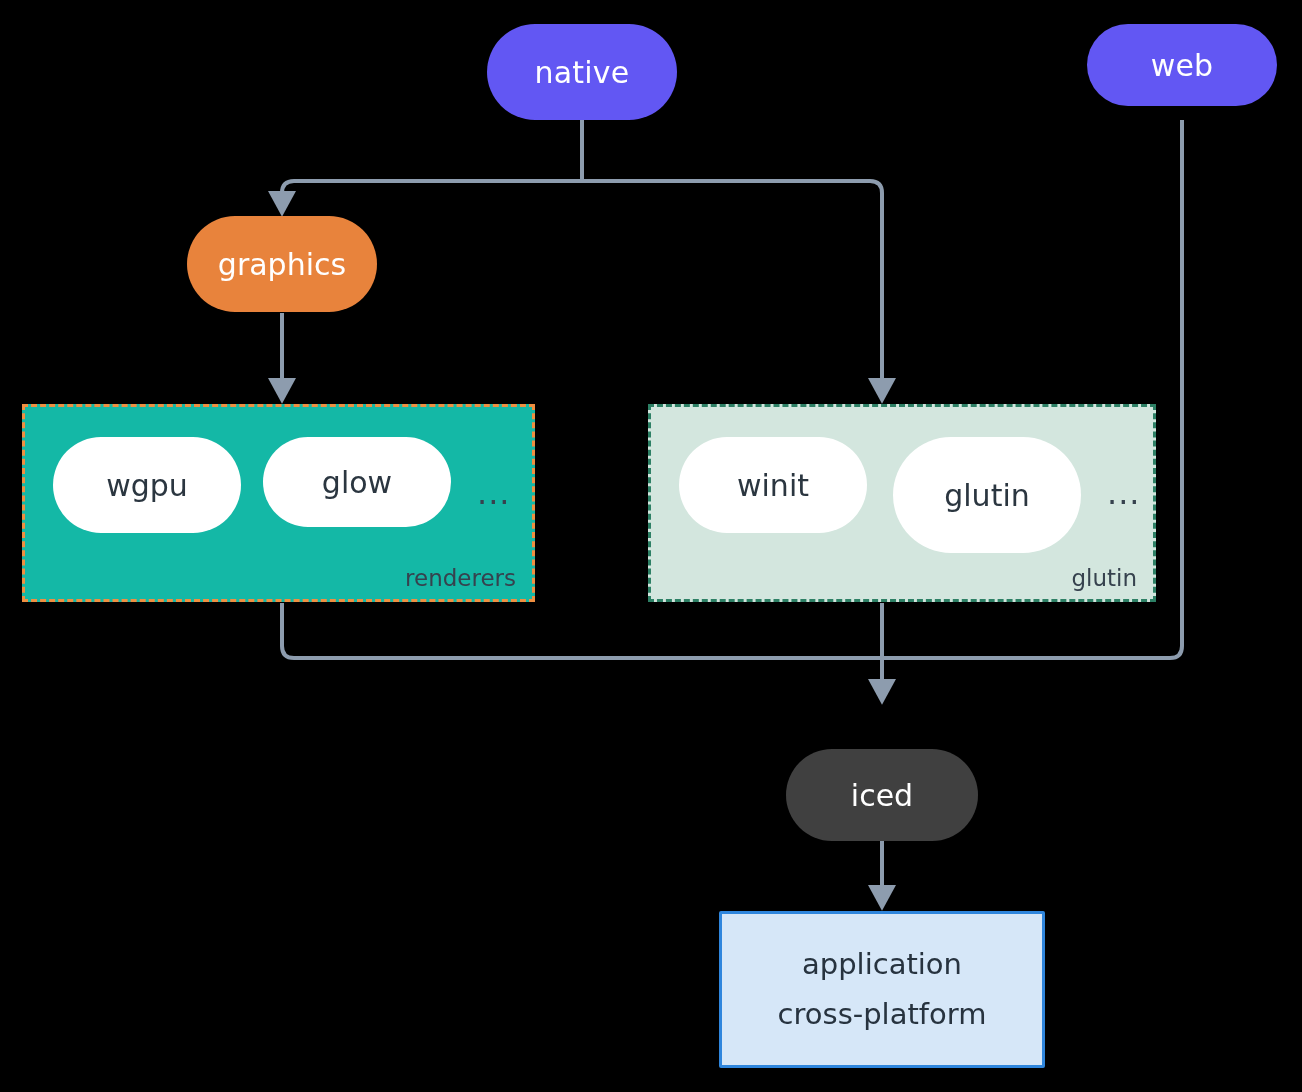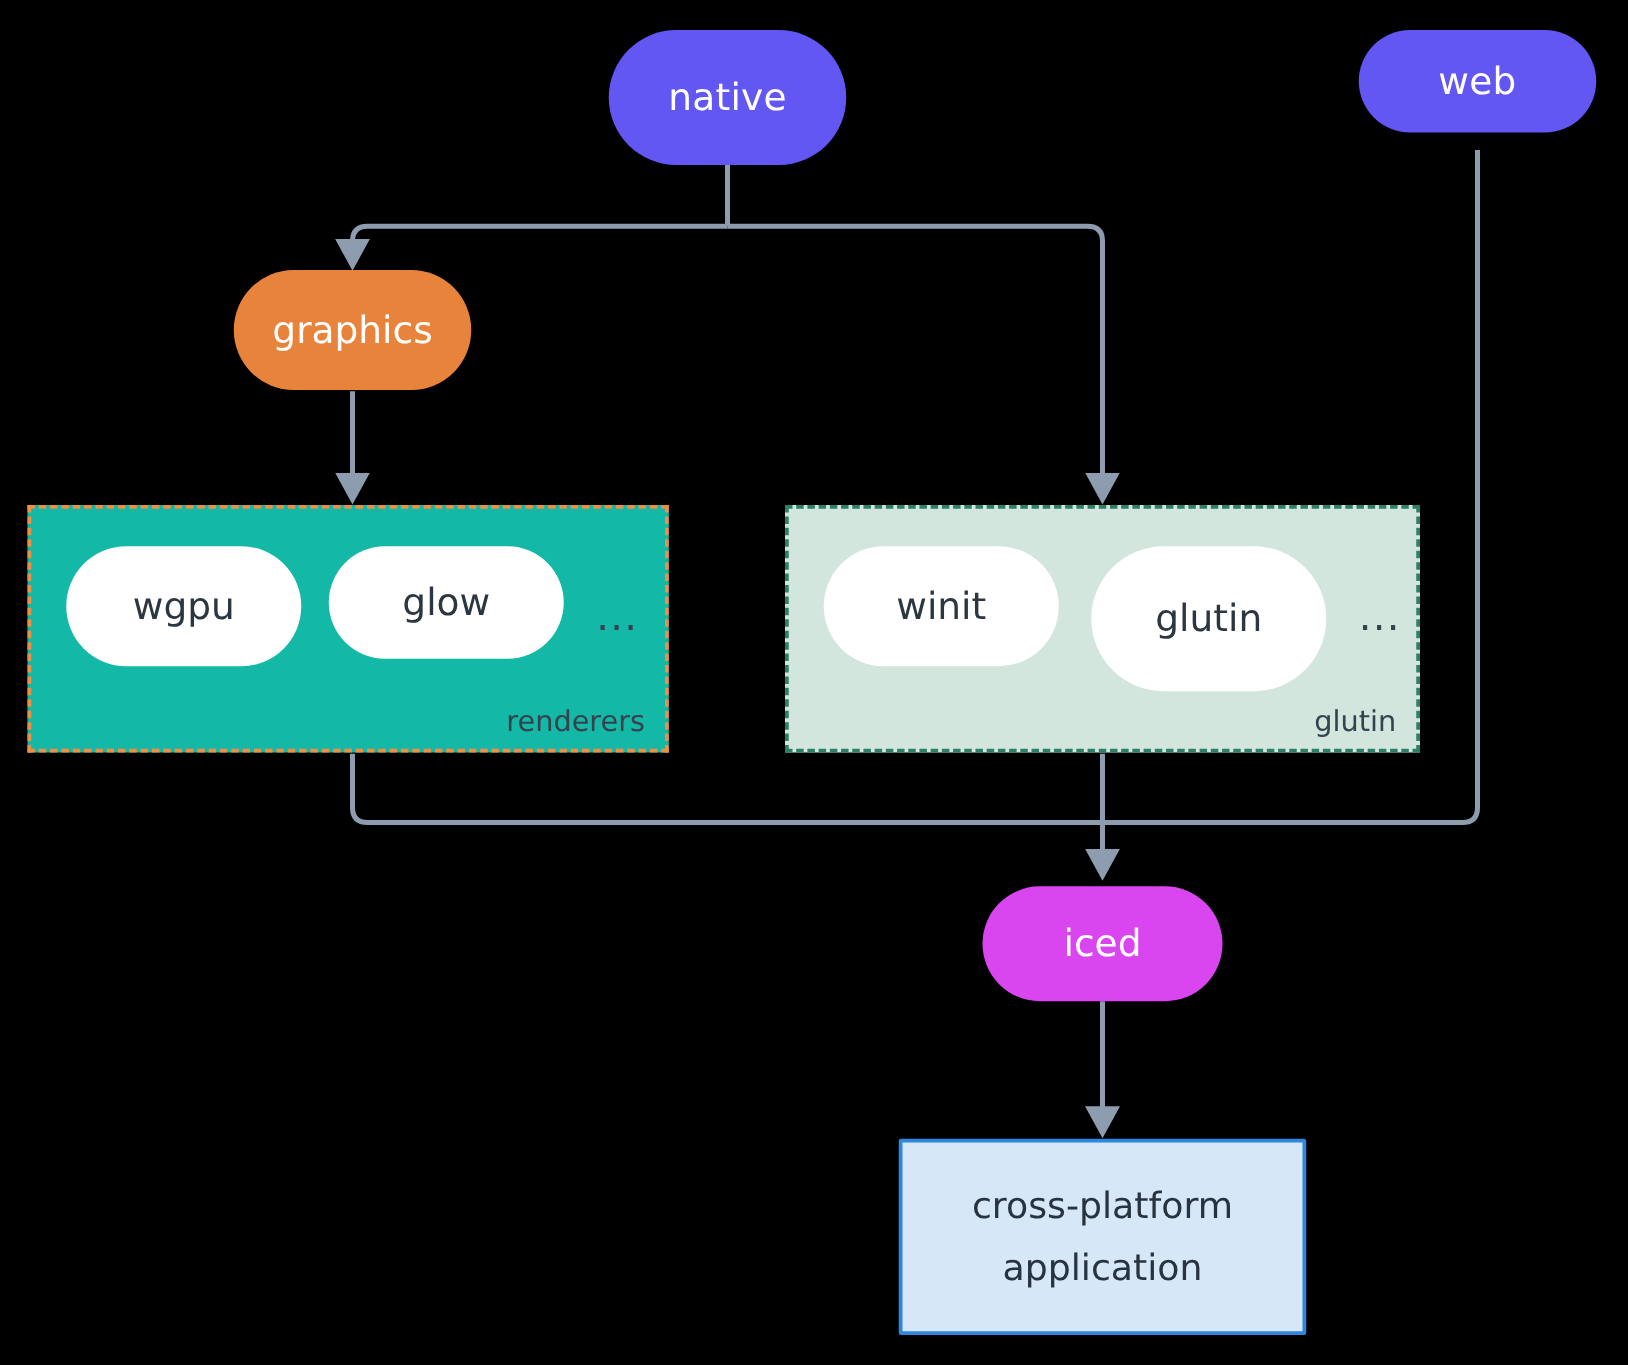--- a/index.html
+++ b/index.html
@@ -47,23 +47,24 @@
     color: #ffffff;
     font-size: 30px;
     letter-spacing: 0.2px;
   }
   .node-graphics {
     background: #e8833c;
     color: #ffffff;
     font-size: 30px;
   }
   .node-iced {
-    background: #d946ef;
+    background: #404040;
     color: #ffffff;
     font-size: 30px;
+    margin-top: 40px;
   }
   .node-app {
     background: #d6e7f8;
     border: 3px solid #2f86dd;
     color: #27333f;
     font-size: 29px;
     line-height: 1.72;
     border-radius: 2px;
     white-space: normal;
     flex-direction: column;
@@ -136,21 +137,21 @@
       <path d="M 282 603 L 282 646 Q 282 658 294 658 L 882 658"></path>
 
       <path d="M 1182 120 L 1182 646 Q 1182 658 1170 658 L 882 658"></path>
 
       <path d="M 882 603 L 882 700" marker-end="url(#arrow)"></path>
 
       <path d="M 882 801 L 882 906" marker-end="url(#arrow)"></path>
     </g>
   </svg>
 
-  <div class="node pill node-native" style="left:487px; top:24px; width:190px; height:108px;">
+  <div class="node pill node-native" style="left:487px; top:24px; width:190px; height:96px;">
     <span>native</span>
   </div>
 
   <div class="node pill node-web" style="left:1087px; top:24px; width:190px; height:82px;">
     <span>web</span>
   </div>
 
   <div class="node pill node-graphics" style="left:187px; top:216px; width:190px; height:96px;">
     <span>graphics</span>
   </div>
@@ -163,37 +164,37 @@
 
     <div class="leaf" style="left:238px; top:30px; width:188px; height:90px;">
       <span>glow</span>
     </div>
 
     <span class="ellipsis" style="left:452px; top:70px;">...</span>
 
     <span class="cluster-label">renderers</span>
   </div>
 
-  <div class="cluster cluster-shells" style="left:628px; top:404px; width:508px; height:198px;">
+  <div class="cluster cluster-shells" style="left:648px; top:404px; width:508px; height:198px;">
 
     <div class="leaf" style="left:28px; top:30px; width:188px; height:96px;">
       <span>winit</span>
     </div>
 
     <div class="leaf" style="left:242px; top:30px; width:188px; height:116px;">
       <span>glutin</span>
     </div>
 
     <span class="ellipsis" style="left:456px; top:70px;">...</span>
 
     <span class="cluster-label">glutin</span>
   </div>
 
   <div class="node pill node-iced" style="left:786px; top:709px; width:192px; height:92px;">
     <span>iced</span>
   </div>
 
   <div class="node node-app" style="left:719px; top:911px; width:326px; height:157px;">
+    <span>application</span>
     <span>cross-platform</span>
-    <span>application</span>
   </div>
 
 </div>
 
 </body></html>

